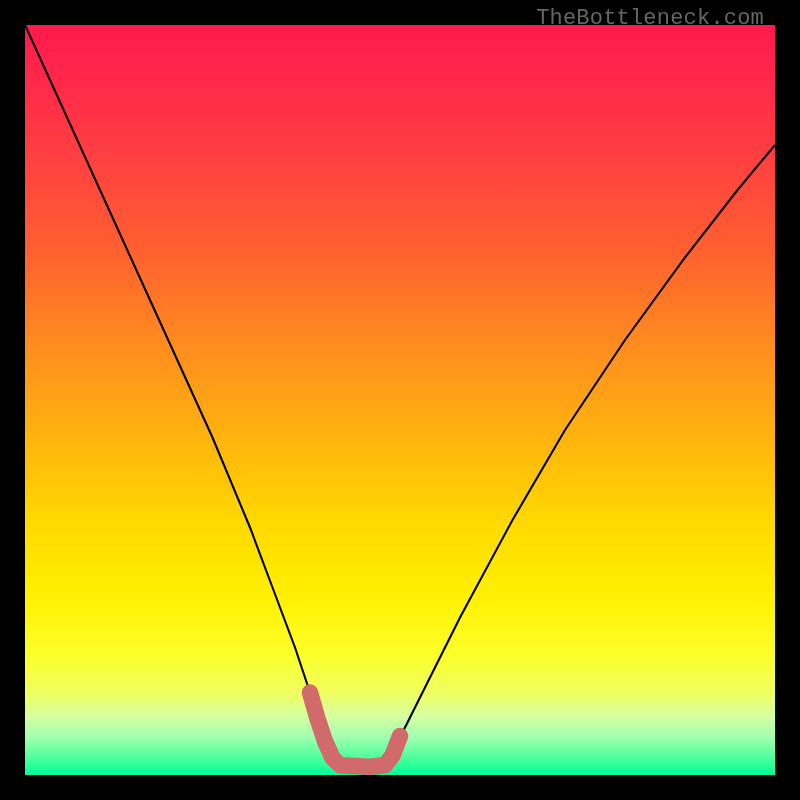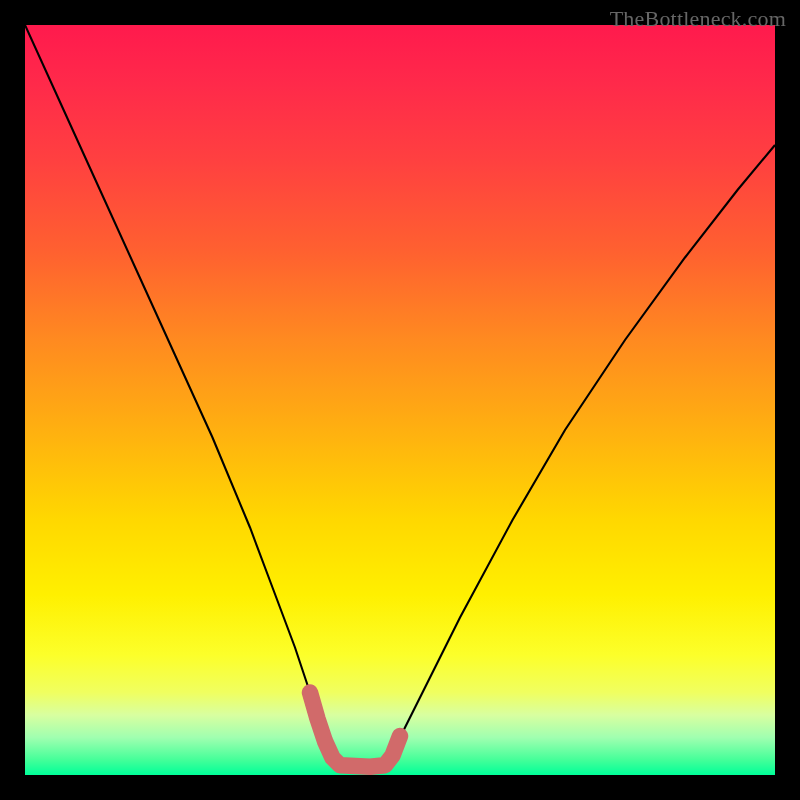--- a/index.html
+++ b/index.html
@@ -37,22 +37,22 @@
       #f0ff60 89%,
       #d8ffa0 92%,
       #a0ffb0 95%,
       #44ff99 98%,
       #00ff99 100%
     );
   }
   .watermark {
     position: absolute;
     top: 6px;
-    right: 14px;
-    font-family: Liberation Serif, serif;
+    right: 36px;
+    font-family: Liberation Mono, monospace;
     font-size: 22px;
     font-weight: 500;
     color: #666;
     letter-spacing: 0.2px;
   }
   svg.overlay {
     position: absolute;
     top: 0;
     left: 0;
   }

